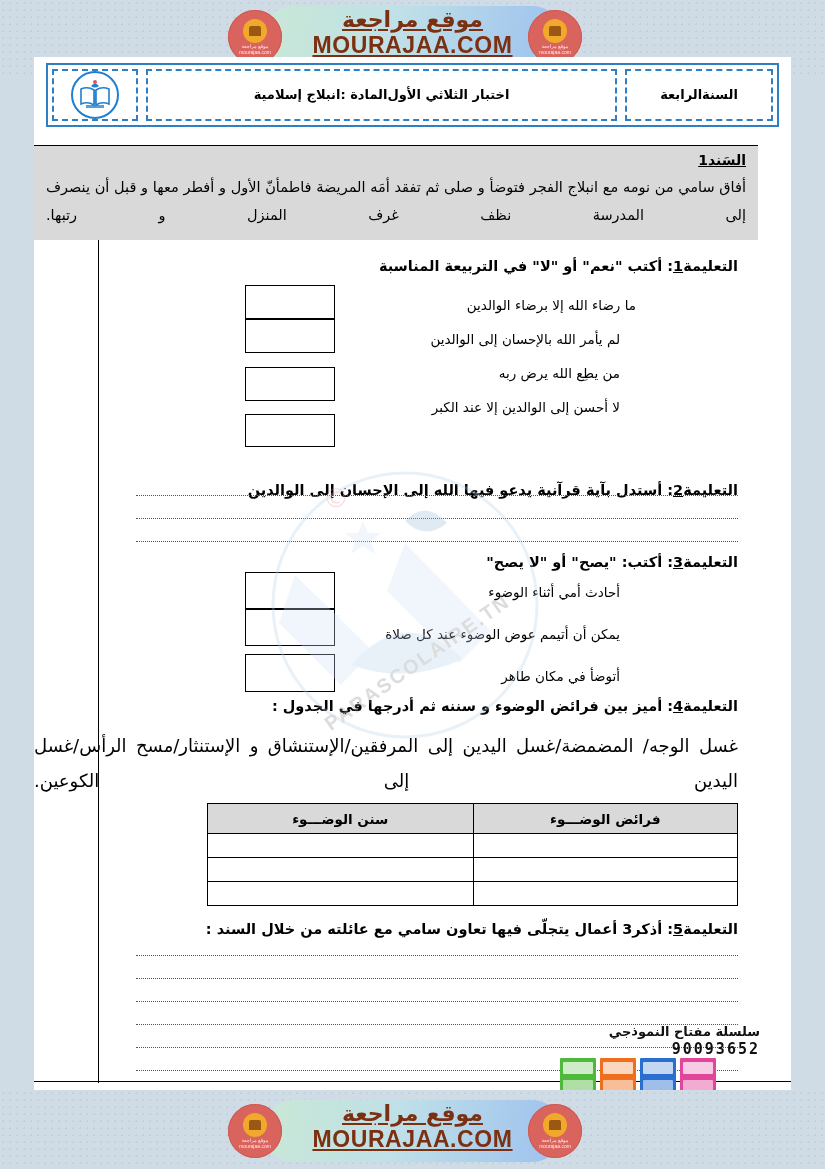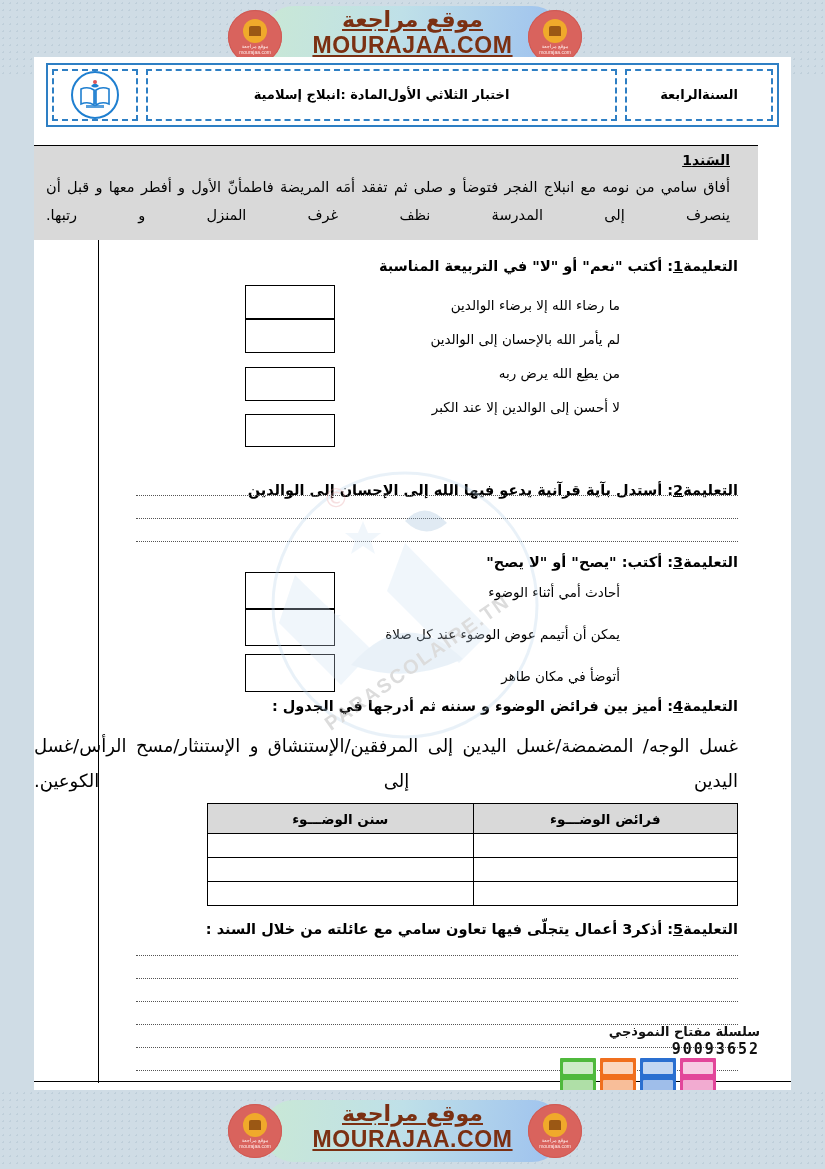--- a/index.html
+++ b/index.html
@@ -197,21 +197,21 @@
     background: #000;
   }
 
   
   .source-block {
     position: absolute;
     left: 34px;
     top: 145px;
     width: 724px;
     background: #d9d9d9;
-    padding: 6px 28px 10px 12px;
+    padding: 6px 12px 10px 12px;
     box-sizing: border-box;
     border-top: 1px solid #000;
   }
   .source-label {
     text-align: right;
     font-size: 14px;
     font-weight: bold;
     text-decoration: underline;
     margin-bottom: 5px;
   }
@@ -428,21 +428,21 @@
     <div class="source-label">
       <span>السَند</span><span>1</span>
     </div>
     <div class="source-text">أفاق سامي من نومه مع انبلاج الفجر فتوضأ و صلى ثم تفقد أمَه المريضة فاطمأنّ الأول و أفطر معها و قبل أن ينصرف إلى المدرسة نظف غرف المنزل و رتبها.</div>
   </div>
 
   <div class="instruction" style="left:34px; top:258px; width:704px;">
     <span>التعليمة</span><span class="num">1</span><span>: أكتب "نعم" أو "لا" في التربيعة المناسبة</span>
   </div>
 
-  <div class="stmt" style="left:34px; top:297px; width:586px;">ما رضاء الله إلا برضاء الوالدين</div>
+  <div class="stmt" style="left:34px; top:297px; width:586px;padding-left:16px;">ما رضاء الله إلا برضاء الوالدين</div>
   <div class="stmt" style="left:34px; top:331px; width:586px;">لم يأمر الله بالإحسان إلى الوالدين</div>
   <div class="stmt" style="left:34px; top:365px; width:586px;">من يطِع الله يرض ربه</div>
   <div class="stmt" style="left:34px; top:399px; width:586px;">لا أحسن إلى الوالدين إلا عند الكبر</div>
 
   <div class="ansbox" style="left:245px; top:285px; width:88px; height:32px;"></div>
   <div class="ansbox" style="left:245px; top:319px; width:88px; height:32px;"></div>
   <div class="ansbox" style="left:245px; top:367px; width:88px; height:32px;"></div>
   <div class="ansbox" style="left:245px; top:414px; width:88px; height:31px;"></div>
 
   <div class="instruction" style="left:34px; top:482px; width:704px;">

